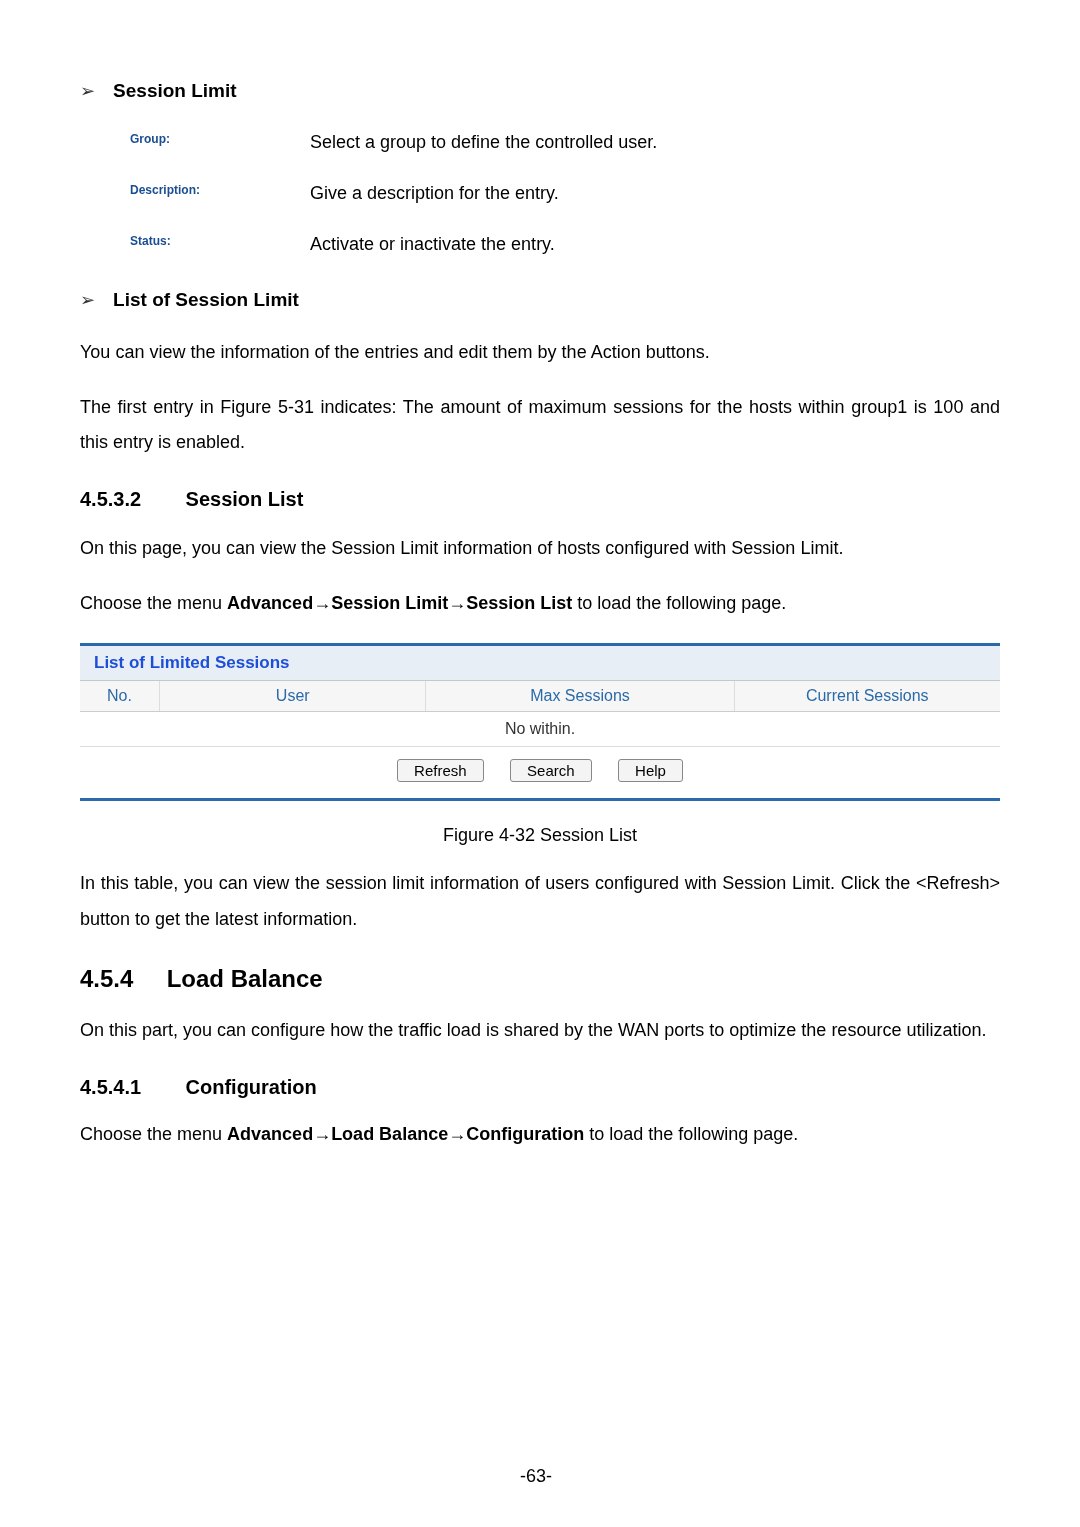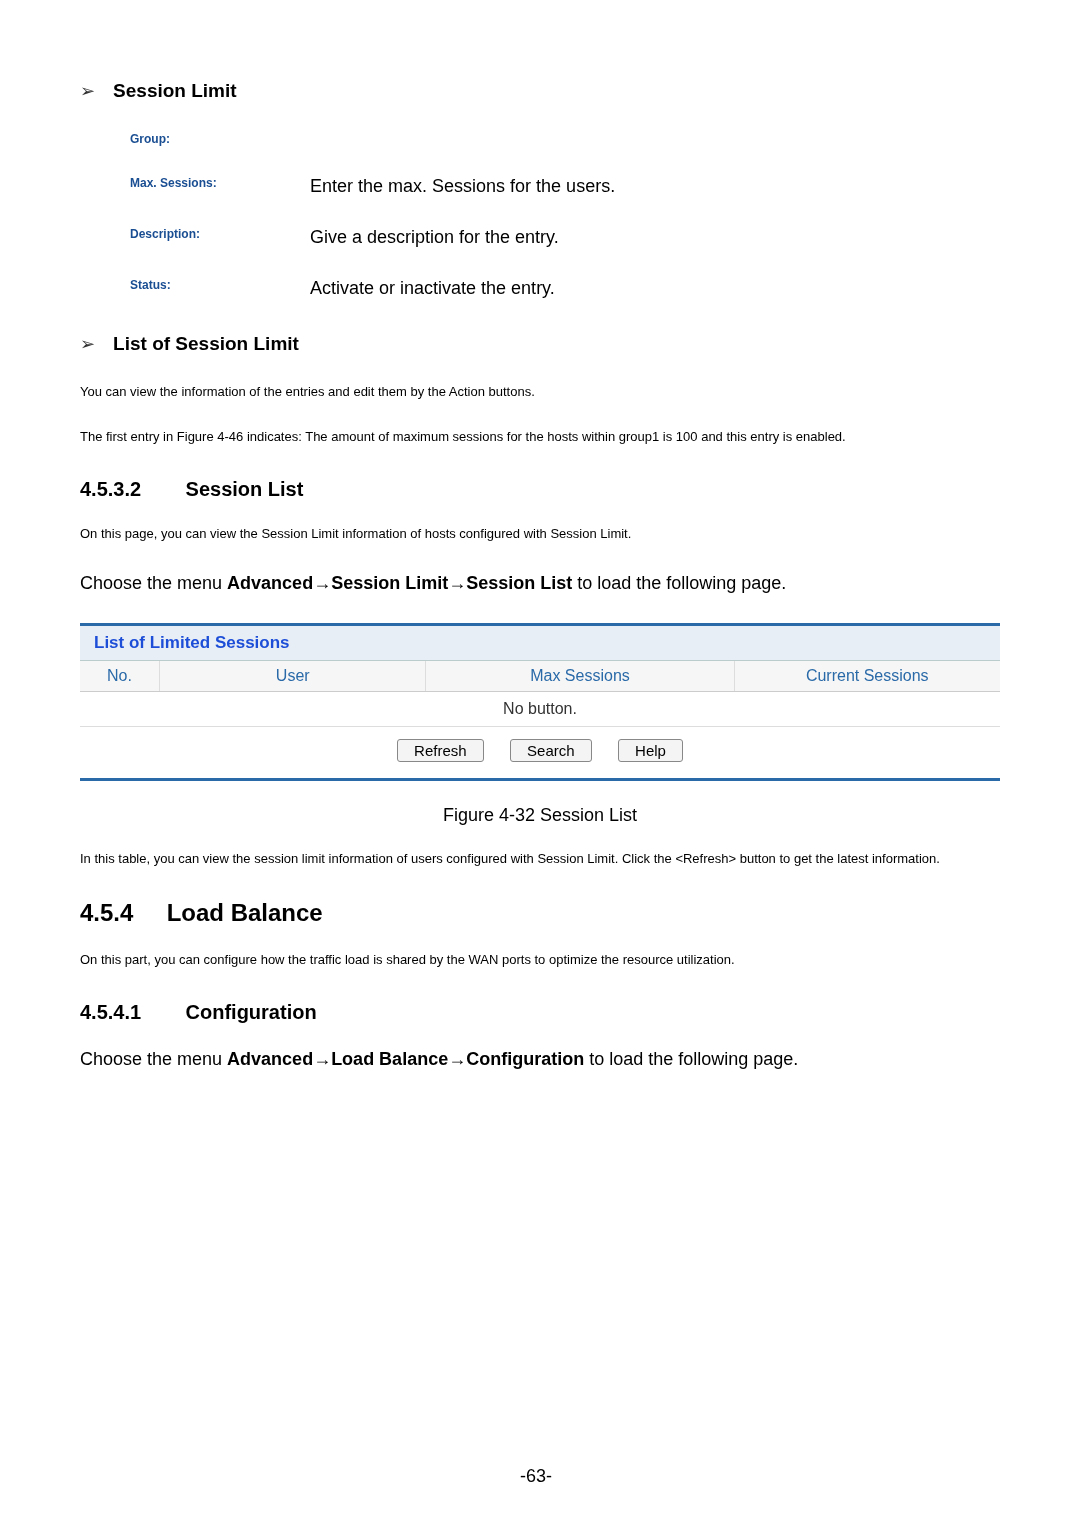--- a/index.html
+++ b/index.html
@@ -42,21 +42,21 @@
     width: 180px;
     color: #1a4e92;
     font-weight: bold;
     font-size: 12px;
   }
   .def-value {
     font-size: 18px;
     color: #000;
   }
   .body-p {
-    font-size: 13px;
+    font-size: 18px;
     line-height: 1.95;
     text-align: justify;
     margin: 20px 0;
   }
   .h4 {
     font-size: 20px;
     font-weight: bold;
     margin: 28px 0 18px 0;
   }
   .h4 .num {
@@ -148,63 +148,60 @@
 <div class="page">
 
   <div class="bullet-row">
     <span class="tri">➢</span>
     <span class="bold">Session Limit</span>
   </div>
 
   <div class="def-table">
     <div class="def-row">
       <div class="def-label">Group:</div>
-    </div>
-    <div class="def-row">
-      <div class="def-label">Max. Sessions:</div>
-      <div class="def-value">Enter the max. Sessions for the users.</div>
+      <div class="def-value">Select a group to define the controlled user.</div>
     </div>
     <div class="def-row">
       <div class="def-label">Description:</div>
       <div class="def-value">Give a description for the entry.</div>
     </div>
     <div class="def-row">
       <div class="def-label">Status:</div>
       <div class="def-value">Activate or inactivate the entry.</div>
     </div>
   </div>
 
   <div class="bullet-row" style="margin-top:34px">
     <span class="tri">➢</span>
     <span class="bold">List of Session Limit</span>
   </div>
 
   <p class="body-p">You can view the information of the entries and edit them by the Action buttons.</p>
-  <p class="body-p">The first entry in Figure 4-46 indicates: The amount of maximum sessions for the hosts within group1 is 100 and this entry is enabled.</p>
+  <p class="body-p">The first entry in Figure 5-31 indicates: The amount of maximum sessions for the hosts within group1 is 100 and this entry is enabled.</p>
 
   <div class="h4">
     <span class="num">4.5.3.2</span>
     <span>Session List</span>
   </div>
 
   <p class="body-p">On this page, you can view the Session Limit information of hosts configured with Session Limit.</p>
 
   <p class="menu-path">
     <span>Choose the menu </span><span class="strong">Advanced</span><span>→</span><span class="strong">Session Limit</span><span>→</span><span class="strong">Session List</span><span> to load the following page.</span>
   </p>
 
   <div class="table-wrap">
     <div class="table-title">List of Limited Sessions</div>
     <div class="table-head">
       <div class="th th1">No.</div>
       <div class="th th2">User</div>
       <div class="th th3">Max Sessions</div>
       <div class="th th4">Current Sessions</div>
     </div>
-    <div class="table-empty">No button.</div>
+    <div class="table-empty">No within.</div>
     <div class="btn-row">
       <button class="ui-btn">Refresh</button>
       <button class="ui-btn">Search</button>
       <button class="ui-btn">Help</button>
     </div>
   </div>
 
   <div class="caption">Figure 4-32 Session List</div>
 
   <p class="body-p">In this table, you can view the session limit information of users configured with Session Limit. Click the &lt;Refresh&gt; button to get the latest information.</p>

